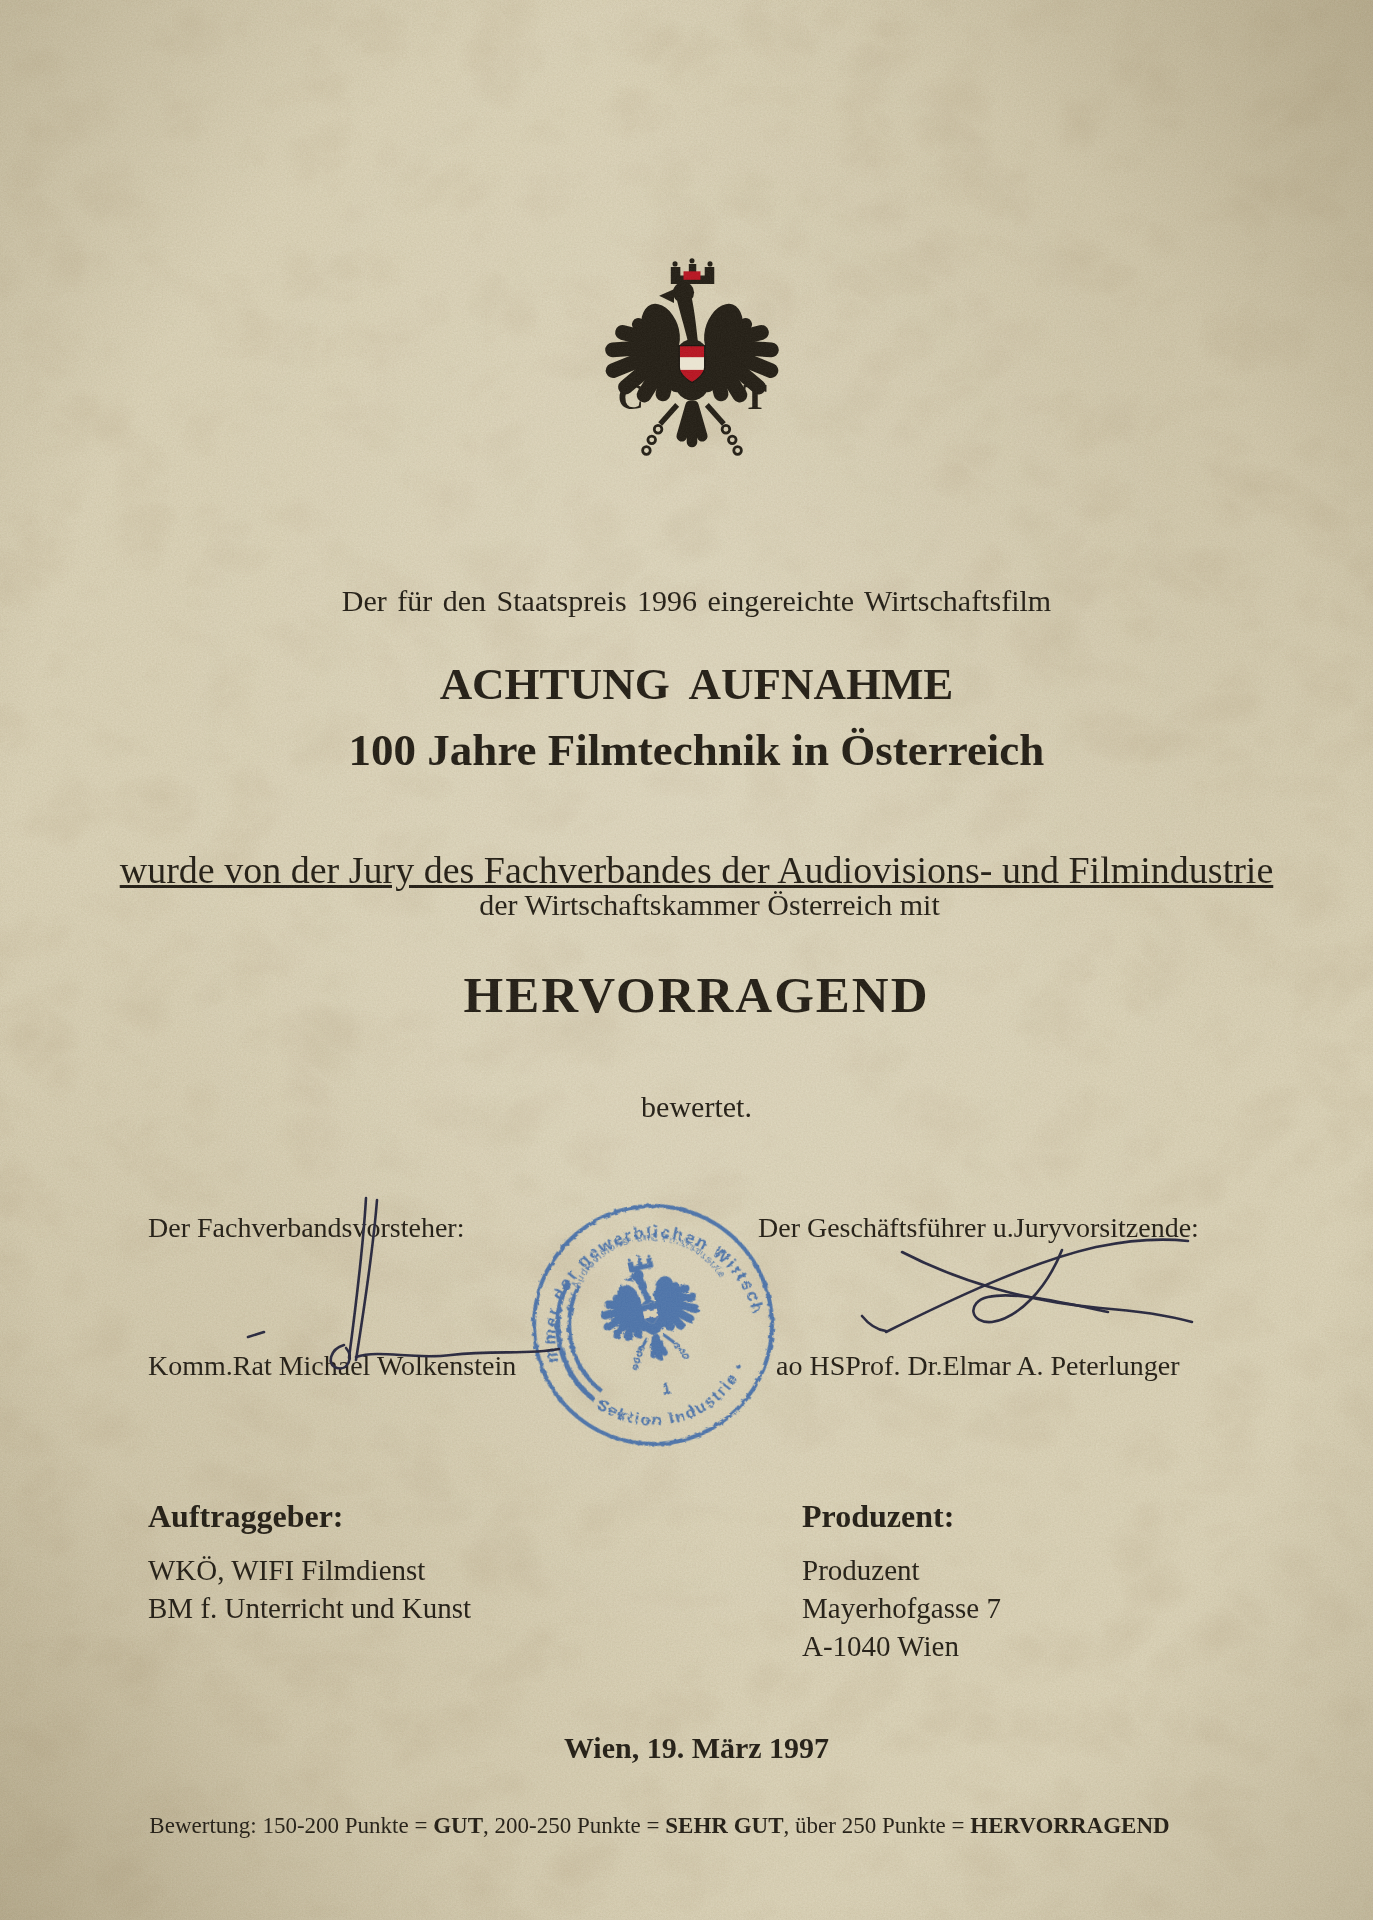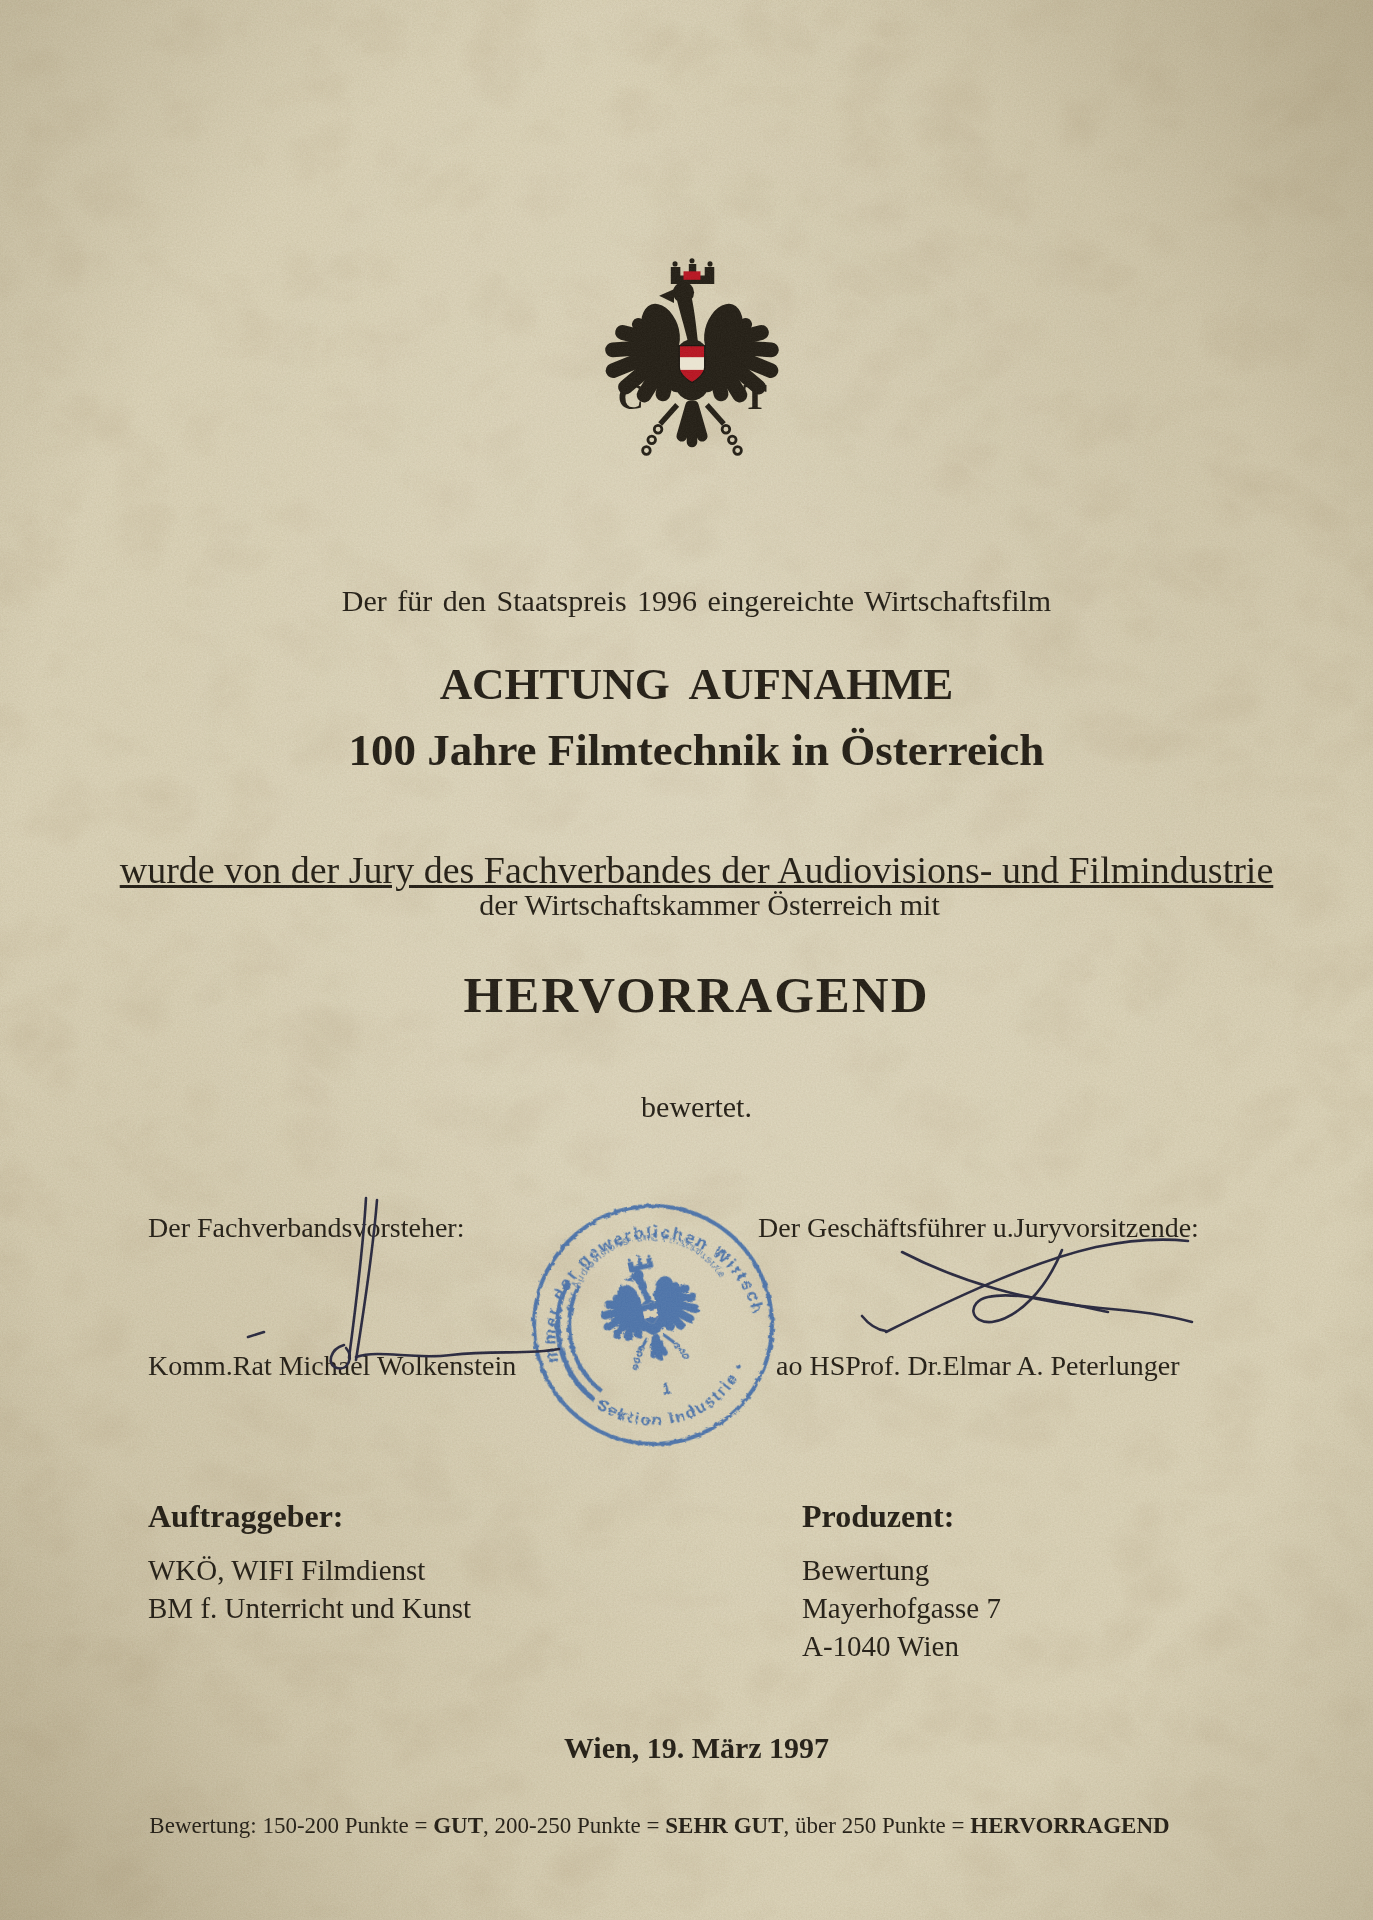--- a/index.html
+++ b/index.html
@@ -209,21 +209,21 @@
   </g>
 </svg>
 
 <div class="credit" style="left:148px;top:1498px">
   <div class="head">Auftraggeber:</div>
   <div class="item">WKÖ, WIFI Filmdienst</div>
   <div class="item">BM f. Unterricht und Kunst</div>
 </div>
 <div class="credit" style="left:802px;top:1498px">
   <div class="head">Produzent:</div>
-  <div class="item">Bewertung</div>
+  <div class="item">Produzent</div>
   <div class="item">Mayerhofgasse 7</div>
   <div class="item">A-1040 Wien</div>
 </div>
 
 <div class="txt dateline">Wien, 19. März 1997</div>
 <div class="txt footerline">
   <span>Bewertung: 150-200 Punkte = </span><span class="b">GUT</span><span>, 200-250 Punkte = </span><span class="b">SEHR GUT</span><span>, über 250 Punkte = </span><span class="b">HERVORRAGEND</span>
 </div>
 
 <svg class="layer" width="1373" height="1920" xmlns="http://www.w3.org/2000/svg">

